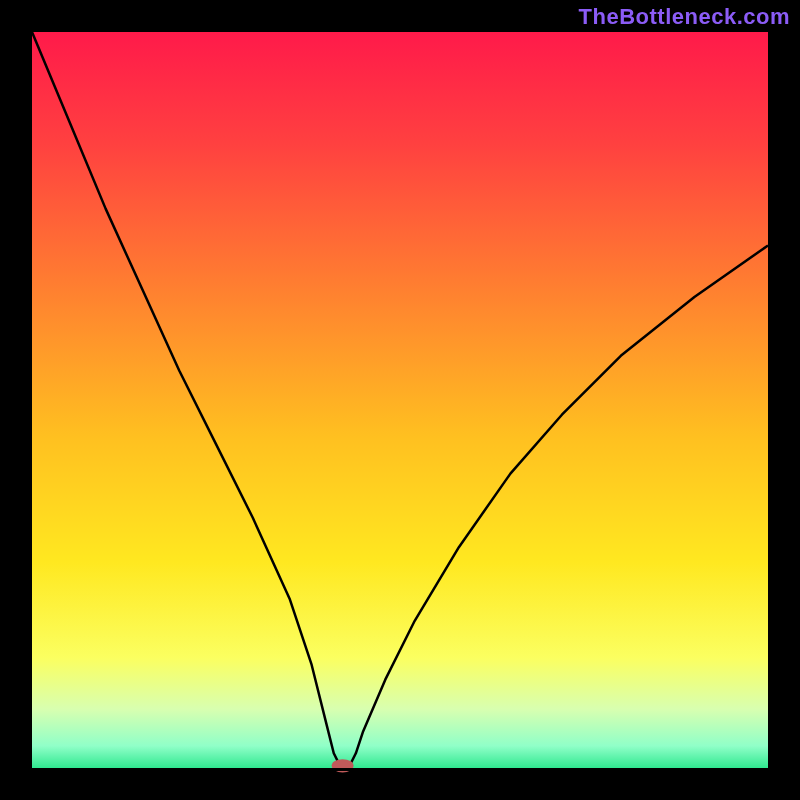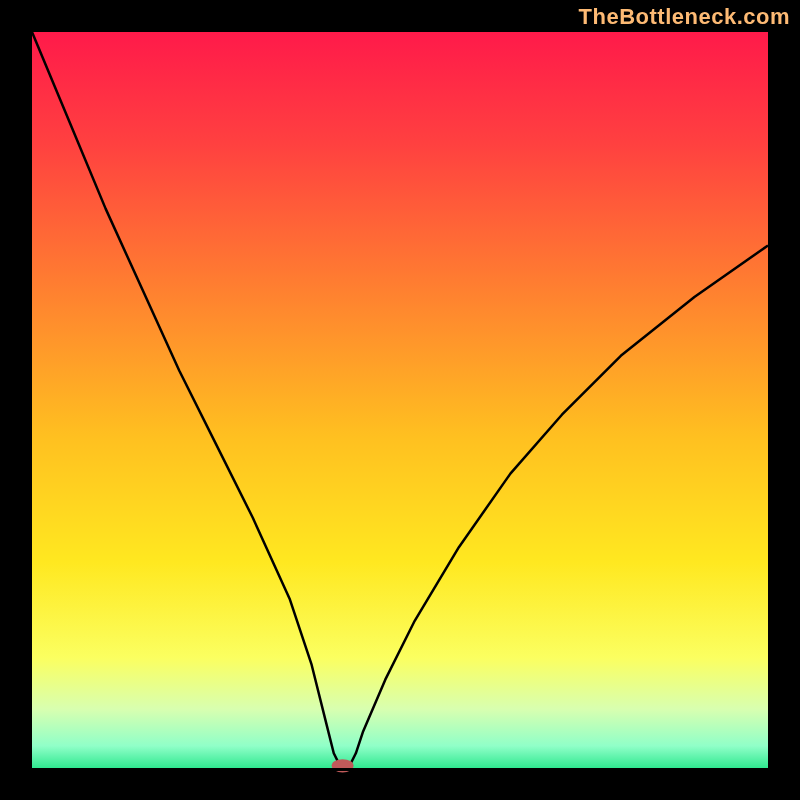--- a/index.html
+++ b/index.html
@@ -13,21 +13,21 @@
   .chart-container {
     position: relative;
     width: 800px;
     height: 800px;
     background: #000;
   }
   .watermark {
     position: absolute;
     top: 4px;
     right: 10px;
-    color: #fdba74;
+    color: #8b5cf6;
     font-size: 22px;
     font-weight: bold;
     letter-spacing: 0.5px;
     z-index: 10;
   }
   svg {
     position: absolute;
     top: 0;
     left: 0;
   }

